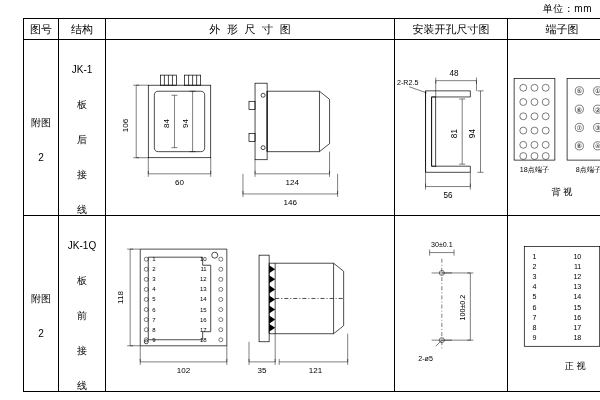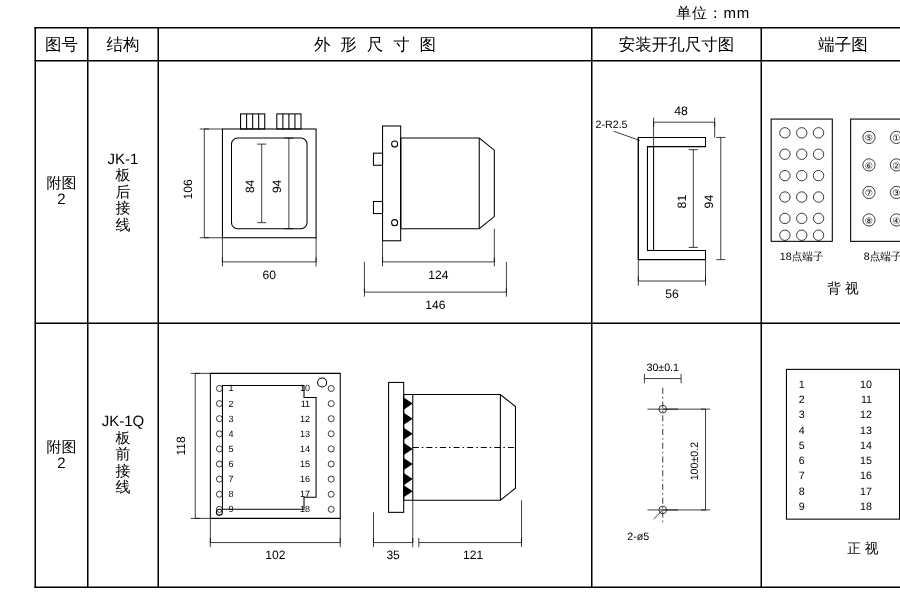--- a/index.html
+++ b/index.html
@@ -11,21 +11,21 @@
     width: 600px;
     height: 400px;
     font-family: "Liberation Sans", sans-serif;
     color: #000;
     position: relative;
     overflow: hidden;
   }
   .page {
     position: absolute;
     left: 0; top: 0;
-    width: 508px; height: 400px;
+    width: 600px; height: 400px;
   }
   .unit {
     position: absolute;
     right: 8px;
     top: 2px;
     font-size: 10px;
     letter-spacing: 0.5px;
   }
   table.main {
     position: absolute;
@@ -50,20 +50,21 @@
   .col-no { width: 34px; }
   .col-struct { width: 46px; }
   .col-outline { width: 288px; font-family: Liberation Mono, monospace; }
   .col-hole { width: 112px; font-family: Liberation Mono, monospace; }
   .col-term { width: 108px; font-family: Liberation Serif, serif; }
 
   .vtext {
     font-size: 10px;
     line-height: 11px;
     display: block;
+    margin-top: 24px;
   }
   .cell-body { position: relative; height: 168px; }
   .cell-inner {
     position: relative;
     width: 100%;
     height: 100%;
   }
   svg { display: block; }
   .svgwrap {
     position: absolute;

